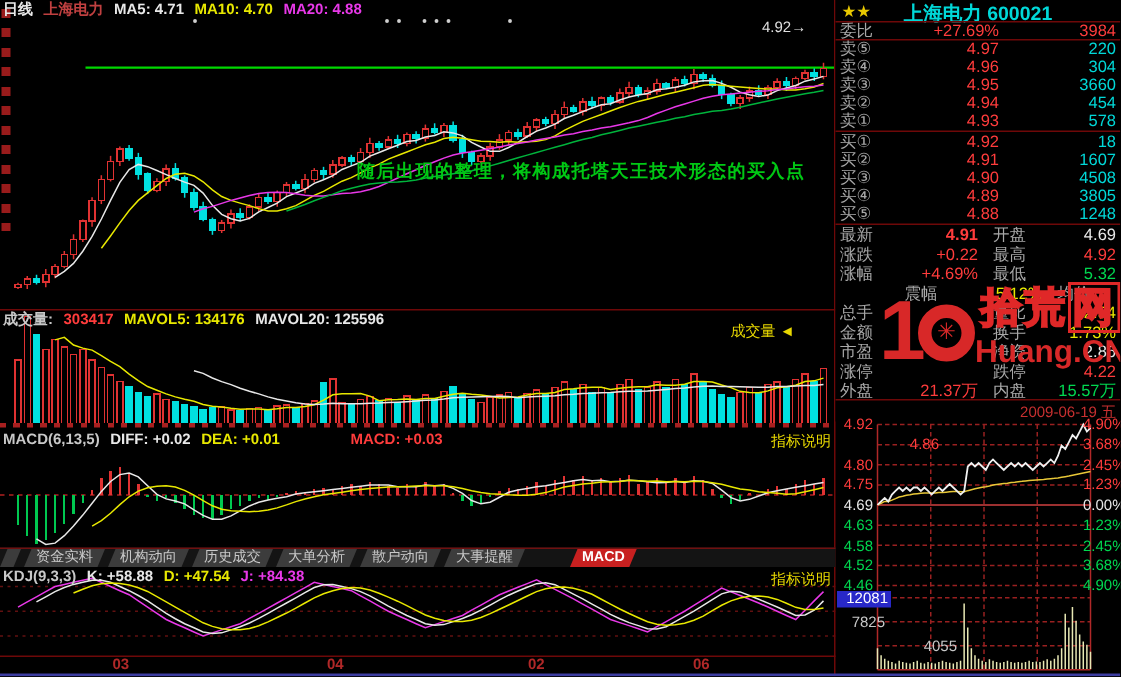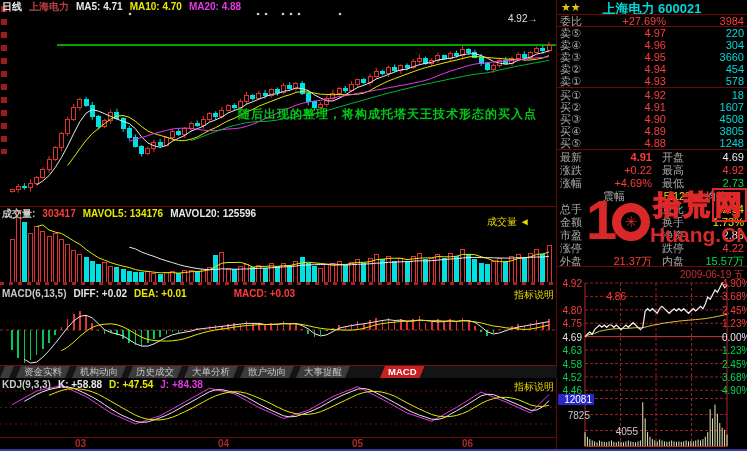--- a/index.html
+++ b/index.html
@@ -567,21 +567,21 @@
       <span class="tab">历史成交</span>
       <span class="tab">大单分析</span>
       <span class="tab">散户动向</span>
       <span class="tab">大事提醒</span>
       <span class="tab active">MACD</span>
     </div>
 
   <div id="month-axis">
       <span class="mo" style="left: 75px;">03</span>
       <span class="mo" style="left: 218px;">04</span>
-      <span class="mo" style="left: 352px;">05</span>
+      <span class="mo" style="left: 352px;">02</span>
       <span class="mo" style="left: 462px;">06</span>
     </div>
 
   <div id="quote">
     <div class="abs star" style="left:4px;top:1px">★★</div>
     <div class="abs" id="q-title" style="left:0;top:0;width:190px;text-align:center">上海电力 600021</div>
     <div class="qrow" style="top:15px;height:11px">
       <span class="ql">委比</span>
       <span class="qp" style="color:#ff3c3c">+27.69%</span>
       <span class="qq" style="color:#ff3c3c">3984</span>
@@ -654,21 +654,21 @@
         <div class="irow" style="top: 164px;">
           <span class="il">涨跌</span>
           <span class="ilv" style="color: rgb(255, 60, 60);">+0.22</span>
           <span class="ir">最高</span>
           <span class="irv" style="color: rgb(255, 60, 60);">4.92</span>
         </div>
         <div class="irow" style="top: 177px;">
           <span class="il">涨幅</span>
           <span class="ilv" style="color: rgb(255, 60, 60);">+4.69%</span>
           <span class="ir">最低</span>
-          <span class="irv" style="color: rgb(0, 216, 80);">2.73</span>
+          <span class="irv" style="color: rgb(0, 216, 80);">5.32</span>
         </div>
         <div class="irow" style="top: 190px; margin-left: 43px;">
           <span class="il">震幅</span>
           <span class="ilv" style="color: rgb(232, 232, 0);">5.12%</span>
           <span class="ir">均价</span>
           <span class="irv" style="color: rgb(255, 60, 60);">4.81</span>
         </div>
         <div class="irow" style="top: 203px;">
           <span class="il">总手</span>
           <span class="ilv" style="color: rgb(232, 232, 232);"></span>

